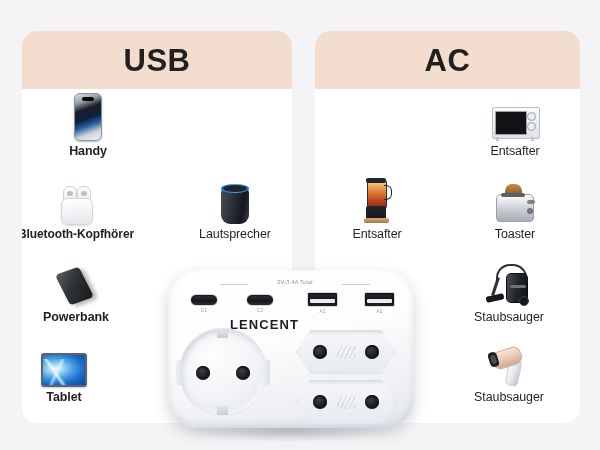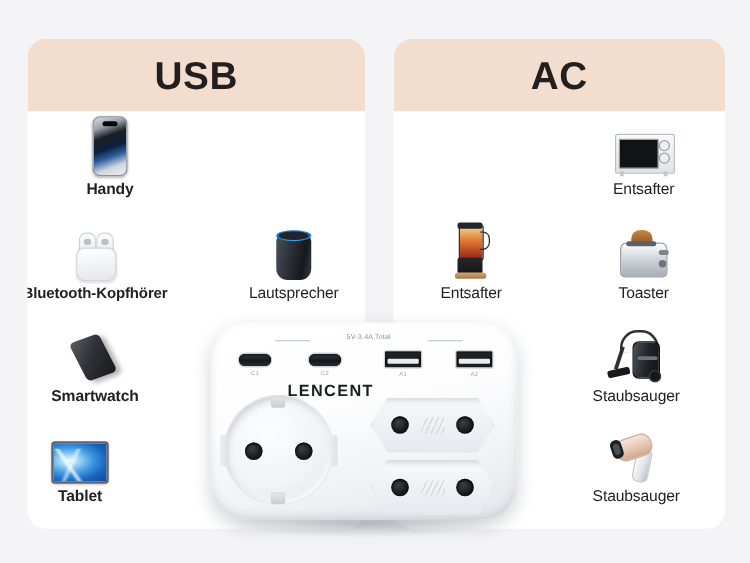--- a/index.html
+++ b/index.html
@@ -388,21 +388,21 @@
     border-radius:3px 3px 5px 5px;
     background:linear-gradient(100deg,#ffffff,#dfe3e7 60%,#b9bfc6);
     border:1px solid #c5cad0;
     transform: rotate(11deg);
   }
 
   
   #product {
     position: absolute;
     left: 168px;
-    top: 258px;
+    top: 270px;
     width: 246px;
     height: 165px;
   }
   .adapter-shadow {
     position: absolute;
     left: 14px; top: 150px;
     width: 214px; height: 22px;
     background: radial-gradient(ellipse at 50% 50%, rgba(120,125,135,.34) 0%, rgba(120,125,135,0) 70%);
   }
   .adapter-body {
@@ -573,21 +573,21 @@
         <div class="item-label">Lautsprecher</div>
       </div>
 
       <div class="item lc-r3 lc-c1" style="left:-12px;">
         <div class="item-icon">
           <div class="ic ic-pbank">
               <div class="edge"></div>
               <div class="slab"></div>
             </div>
         </div>
-        <div class="item-label">Smartwatch</div>
+        <div class="item-label">Powerbank</div>
       </div>
 
       <div class="item lc-r4 lc-c1" style="left:-24px;top:250px;">
         <div class="item-icon">
           <div class="ic ic-tablet"></div>
         </div>
         <div class="item-label">Tablet</div>
       </div>
 
     </div>

